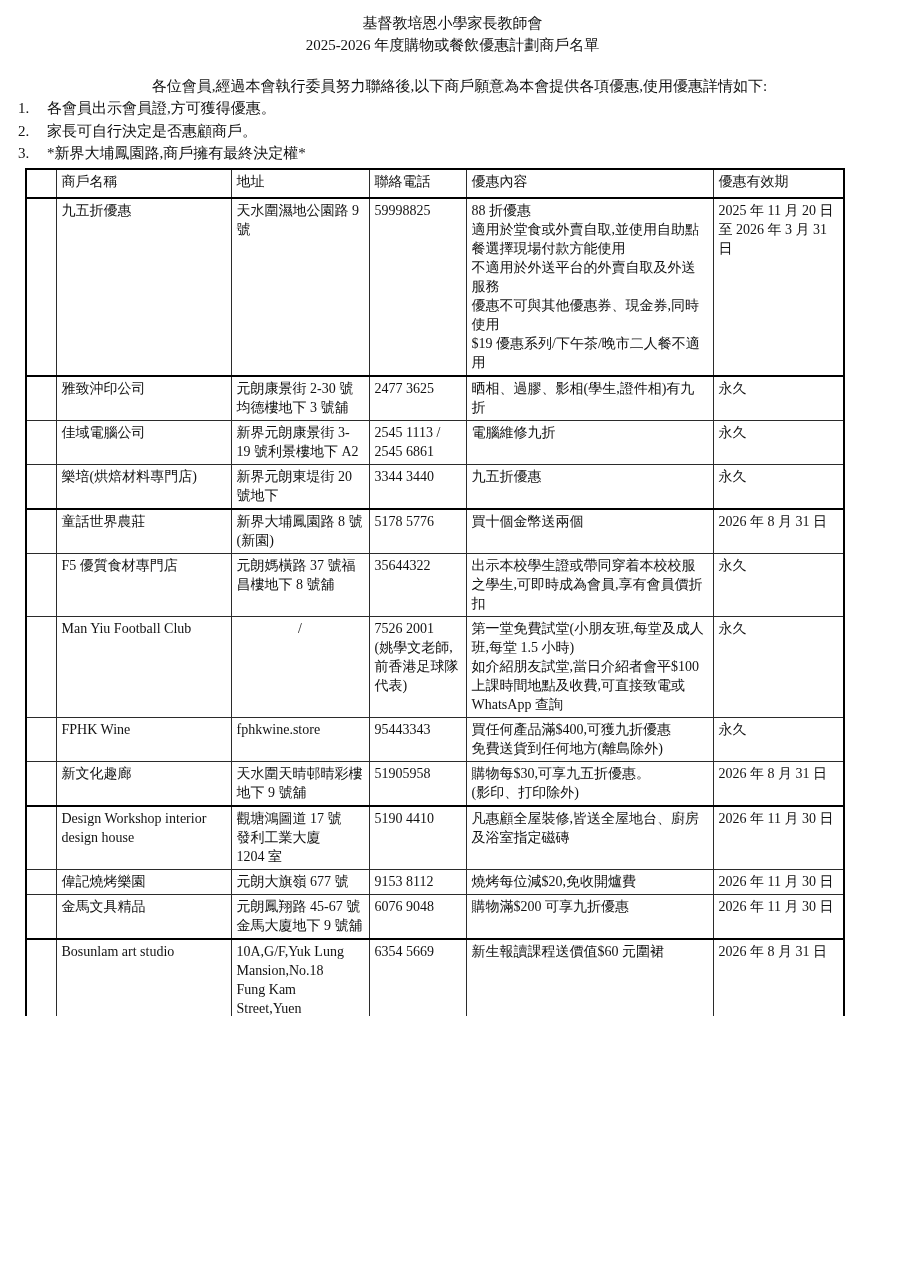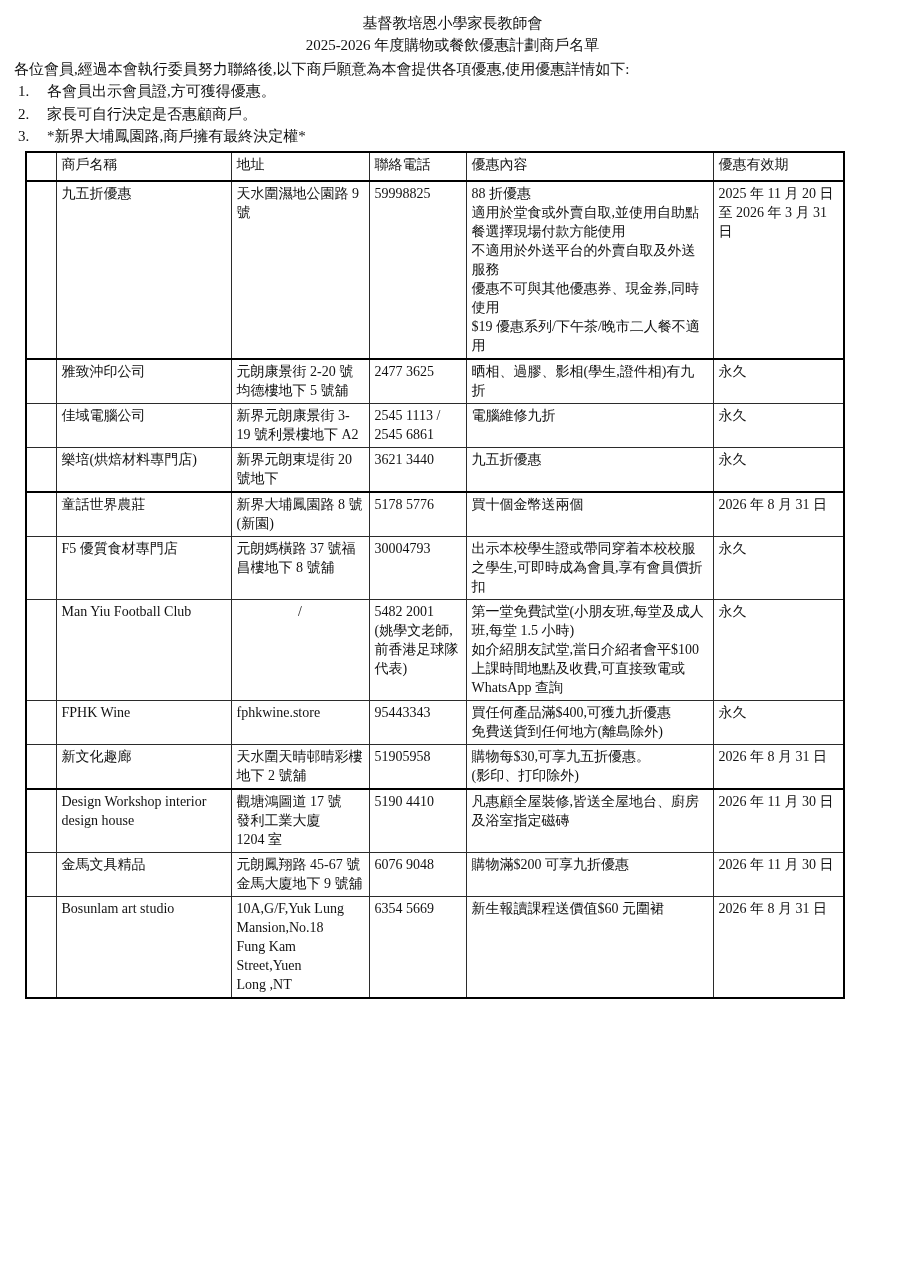--- a/index.html
+++ b/index.html
@@ -22,21 +22,22 @@
   .doc-title, .doc-subtitle {
     text-align: center;
     font-size: 15px;
     font-weight: normal;
     line-height: 22px;
     margin: 0;
   }
   .intro {
     font-size: 15px;
     line-height: 22px;
-    margin: 2px 0 0 14px;
+    margin: 19px 0 0 14px;
+    text-align: center;
   }
   .notes {
     margin: 0 0 0 18px;
     padding: 0;
   }
   .note-row {
     display: flex;
     font-size: 15px;
     line-height: 22.5px;
   }
@@ -135,94 +136,102 @@
       <td class="cell-offer">88 折優惠
 適用於堂食或外賣自取,並使用自助點餐選擇現場付款方能使用
 不適用於外送平台的外賣自取及外送服務
 優惠不可與其他優惠券、現金券,同時使用
 $19 優惠系列/下午茶/晚市二人餐不適用</td>
       <td class="cell-validity">2025 年 11 月 20 日至 2026 年 3 月 31 日</td>
     </tr>
         <tr>
       <td class="cell-num"></td>
       <td class="cell-name">雅致沖印公司</td>
-      <td class="cell-address">元朗康景街 2-20 號均德樓地下 5 號舖</td>
+      <td class="cell-address">元朗康景街 2-30 號均德樓地下 3 號舖</td>
       <td class="cell-phone">2477 3625</td>
       <td class="cell-offer">晒相、過膠、影相(學生,證件相)有九折</td>
       <td class="cell-validity">永久</td>
     </tr>
         <tr>
       <td class="cell-num"></td>
       <td class="cell-name">佳域電腦公司</td>
       <td class="cell-address">新界元朗康景街 3-19 號利景樓地下 A2</td>
       <td class="cell-phone">2545 1113 / 2545 6861</td>
       <td class="cell-offer">電腦維修九折</td>
       <td class="cell-validity">永久</td>
     </tr>
         <tr>
       <td class="cell-num"></td>
       <td class="cell-name">樂培(烘焙材料專門店)</td>
       <td class="cell-address">新界元朗東堤街 20 號地下</td>
-      <td class="cell-phone">3621 3440</td>
+      <td class="cell-phone">3344 3440</td>
       <td class="cell-offer">九五折優惠</td>
       <td class="cell-validity">永久</td>
     </tr>
         <tr>
       <td class="cell-num"></td>
       <td class="cell-name">童話世界農莊</td>
       <td class="cell-address">新界大埔鳳園路 8 號(新園)</td>
       <td class="cell-phone">5178 5776</td>
       <td class="cell-offer">買十個金幣送兩個</td>
       <td class="cell-validity">2026 年 8 月 31 日</td>
     </tr>
         <tr>
       <td class="cell-num"></td>
       <td class="cell-name">F5 優質食材專門店</td>
       <td class="cell-address">元朗媽橫路 37 號福昌樓地下 8 號舖</td>
-      <td class="cell-phone">30004793</td>
+      <td class="cell-phone">35644322</td>
       <td class="cell-offer">出示本校學生證或帶同穿着本校校服之學生,可即時成為會員,享有會員價折扣</td>
       <td class="cell-validity">永久</td>
     </tr>
         <tr>
       <td class="cell-num"></td>
       <td class="cell-name">Man Yiu Football Club</td>
       <td class="cell-address addr-center">/</td>
-      <td class="cell-phone">5482 2001
+      <td class="cell-phone">7526 2001
 (姚學文老師,前香港足球隊代表)</td>
       <td class="cell-offer">第一堂免費試堂(小朋友班,每堂及成人班,每堂 1.5 小時)
 如介紹朋友試堂,當日介紹者會平$100
 上課時間地點及收費,可直接致電或 WhatsApp 查詢</td>
       <td class="cell-validity">永久</td>
     </tr>
         <tr>
       <td class="cell-num"></td>
       <td class="cell-name">FPHK Wine</td>
       <td class="cell-address">fphkwine.store</td>
       <td class="cell-phone">95443343</td>
       <td class="cell-offer">買任何產品滿$400,可獲九折優惠
 免費送貨到任何地方(離島除外)</td>
       <td class="cell-validity">永久</td>
     </tr>
         <tr>
       <td class="cell-num"></td>
       <td class="cell-name">新文化趣廊</td>
-      <td class="cell-address">天水圍天晴邨晴彩樓地下 2 號舖</td>
+      <td class="cell-address">天水圍天晴邨晴彩樓地下 9 號舖</td>
       <td class="cell-phone">51905958</td>
       <td class="cell-offer">購物每$30,可享九五折優惠。
 (影印、打印除外)</td>
       <td class="cell-validity">2026 年 8 月 31 日</td>
     </tr>
         <tr>
       <td class="cell-num"></td>
       <td class="cell-name">Design Workshop interior design house</td>
       <td class="cell-address">觀塘鴻圖道 17 號
 發利工業大廈
 1204 室</td>
       <td class="cell-phone">5190 4410</td>
       <td class="cell-offer">凡惠顧全屋裝修,皆送全屋地台、廚房及浴室指定磁磚</td>
+      <td class="cell-validity">2026 年 11 月 30 日</td>
+    </tr>
+        <tr>
+      <td class="cell-num"></td>
+      <td class="cell-name">偉記燒烤樂園</td>
+      <td class="cell-address">元朗大旗嶺 677 號</td>
+      <td class="cell-phone">9153 8112</td>
+      <td class="cell-offer">燒烤每位減$20,免收開爐費</td>
       <td class="cell-validity">2026 年 11 月 30 日</td>
     </tr>
         <tr>
       <td class="cell-num"></td>
       <td class="cell-name">金馬文具精品</td>
       <td class="cell-address">元朗鳳翔路 45-67 號金馬大廈地下 9 號舖</td>
       <td class="cell-phone">6076 9048</td>
       <td class="cell-offer">購物滿$200 可享九折優惠</td>
       <td class="cell-validity">2026 年 11 月 30 日</td>
     </tr>

